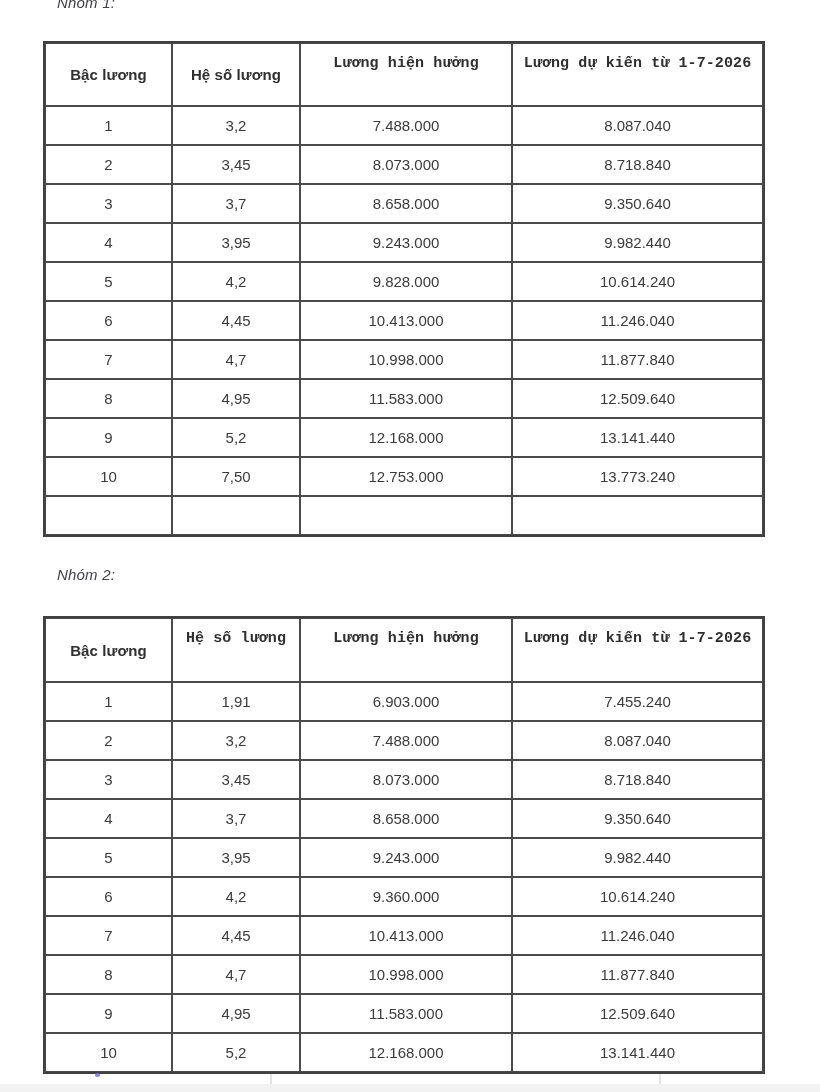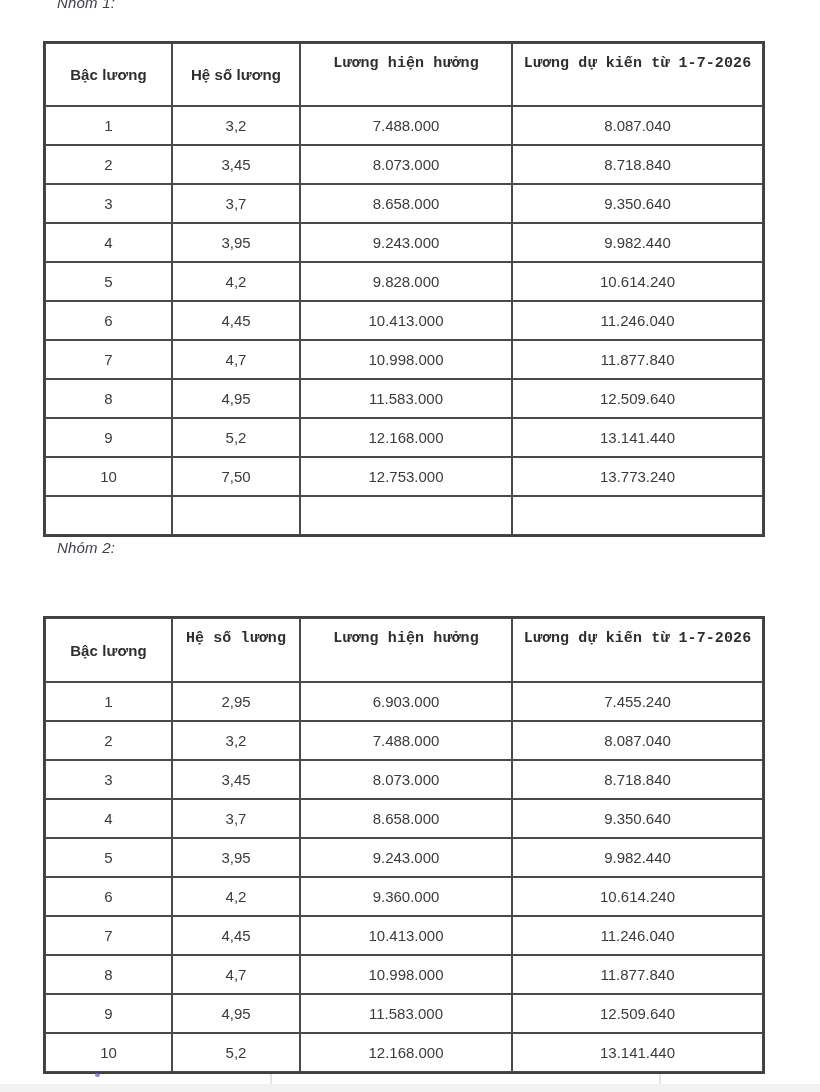--- a/index.html
+++ b/index.html
@@ -7,21 +7,21 @@
     width:820px;height:1092px;position:relative;overflow:hidden;
     background:#ffffff;
     font-family:"Liberation Sans", sans-serif;
   }
   .group-label{
     position:absolute;left:57px;
     font-style:italic;font-size:15px;line-height:19px;
     color:#3f3f49;letter-spacing:.2px;
   }
   #group1-heading{top:-7px;}   
-  #group2-heading{top:538px;}
+  #group2-heading{top:565px;}
 
   table.salary-table{
     position:absolute;left:43px;width:718px;
     table-layout:fixed;
     border-collapse:separate;border-spacing:0;
     border:2px solid #404040;
   }
   #table1{top:41px;}
   #table2{top:616px;}
   .salary-table th,.salary-table td{
@@ -161,21 +161,21 @@
       <tr>
         <th class="v-mid">Bậc lương</th>
         <th class="v-top">Hệ số lương</th>
         <th class="v-top">Lương hiện hưởng</th>
         <th class="v-top">Lương dự kiến từ 1-7-2026</th>
       </tr>
     </thead>
   <tbody>
       <tr>
         <td>1</td>
-        <td>2,95</td>
+        <td>1,91</td>
         <td>6.903.000</td>
         <td>7.455.240</td>
       </tr>
       <tr>
         <td>2</td>
         <td>3,2</td>
         <td>7.488.000</td>
         <td>8.087.040</td>
       </tr>
       <tr>

